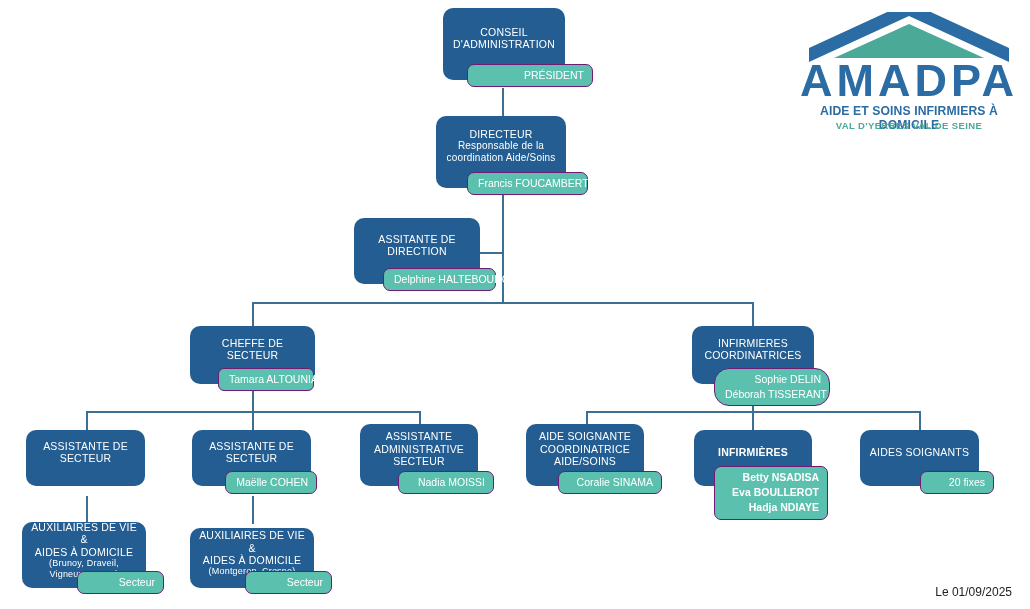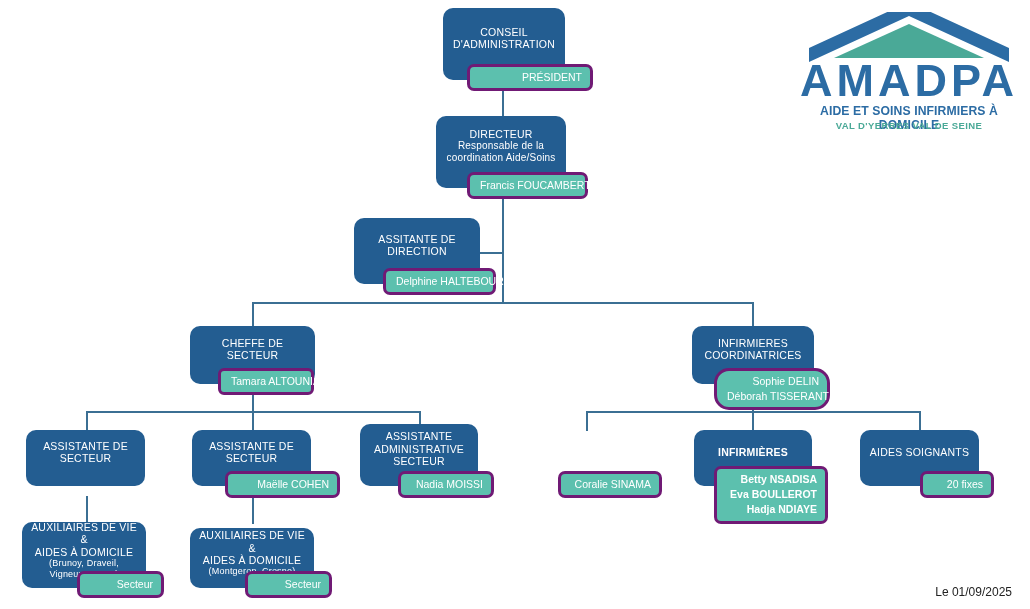--- a/index.html
+++ b/index.html
@@ -57,21 +57,21 @@
     font-weight: normal;
   }
   .node .title-box .t-paren {
     display: block;
     font-size: 9px;
   }
 
   .name-box {
     position: absolute;
     background: #5cc0ae;
-    border: 3px solid #701a75;
+    border: 1px solid #701a75;
     border-radius: 7px;
     box-sizing: border-box;
     color: #ffffff;
     font-size: 10.5px;
     text-align: right;
     padding: 3px 8px 3px 10px;
     line-height: 1.45;
     white-space: nowrap;
   }
   .name-box .nm { display: block; }
@@ -236,39 +236,46 @@
     </div>
   </div>
 
   <div class="node" style="left:192px; top:430px; width:134px; height:66px;">
     <div class="title-box" style="width:119px; height:56px;">
       <span>
         <span class="t-main">ASSISTANTE DE</span>
         <span class="t-main">SECTEUR</span>
       </span>
     </div>
-    <div class="name-box" style="left:33px; top:41px; width:115px;">
+    <div class="name-box" style="left:33px; top:41px; width:92px;">
       <span class="nm">Maëlle COHEN</span>
     </div>
   </div>
 
   <div class="node" style="left:360px; top:424px; width:134px; height:72px;">
     <div class="title-box" style="width:118px; height:62px;">
       <span>
         <span class="t-main">ASSISTANTE</span>
         <span class="t-main">ADMINISTRATIVE</span>
         <span class="t-main">SECTEUR</span>
       </span>
     </div>
     <div class="name-box" style="left:38px; top:47px; width:96px;">
       <span class="nm">Nadia MOISSI</span>
     </div>
   </div>
 
   <div class="node" style="left:526px; top:424px; width:136px; height:72px;">
+    <div class="title-box" style="width:118px; height:62px;">
+      <span>
+        <span class="t-main">AIDE SOIGNANTE</span>
+        <span class="t-main">COORDINATRICE</span>
+        <span class="t-main">AIDE/SOINS</span>
+      </span>
+    </div>
     <div class="name-box" style="left:32px; top:47px; width:104px;">
       <span class="nm">Coralie SINAMA</span>
     </div>
   </div>
 
   <div class="node" style="left:694px; top:430px; width:134px; height:90px;font-weight:bold;">
     <div class="title-box" style="width:118px; height:56px;">
       <span>
         <span class="t-main">INFIRMIÈRES</span>
       </span>

